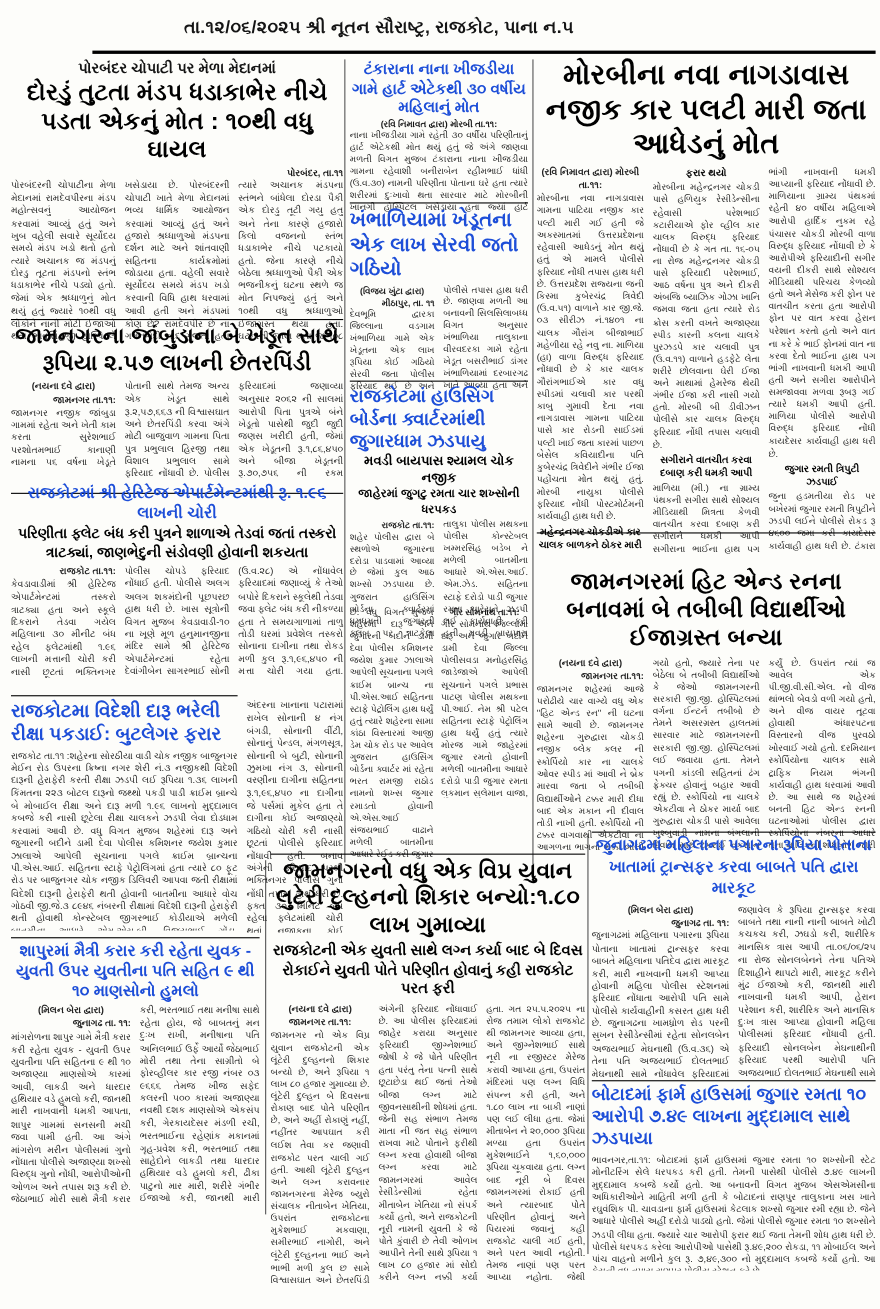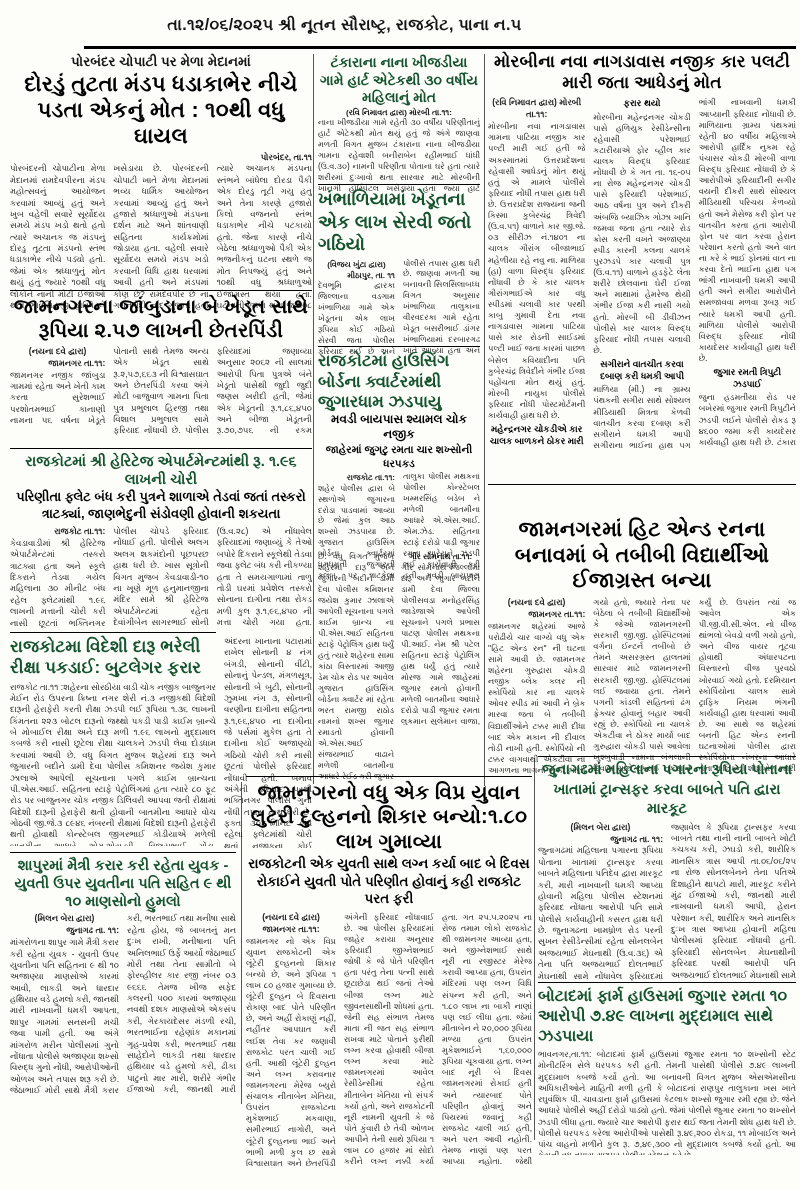--- a/index.html
+++ b/index.html
@@ -10,21 +10,21 @@
     -webkit-font-smoothing:antialiased;
   }
   .abs{position:absolute;}
   .masthead{top:16px;left:0;width:689px;text-align:center;
     font-size:16px;font-weight:bold;letter-spacing:.3px;}
   .mast-rule{background:#000;height:3px;}
   .hrule{background:#000;height:1px;}
   .vrule{background:#555;width:1px;}
   .kicker{font-weight:bold;text-align:center;font-size:13.5px;line-height:1.25;}
   .head-xl{font-weight:bold;text-align:center;line-height:1.22;letter-spacing:.2px;color:#000;}
-  .head-l{font-weight:bold;line-height:1.25;color:#14532d;}
+  .head-l{font-weight:bold;line-height:1.25;color:#1d4ed8;}
   .subhead{font-weight:bold;line-height:1.3;color:#000;}
   .bodytext{font-size:8.5px;line-height:1.34;text-align:justify;overflow:hidden;
     word-break:break-word;color:#222;}
   .cols3{column-count:3;column-gap:8px;}
   .cols2{column-count:2;column-gap:8px;}
   .byline{font-weight:bold;text-align:center;font-size:8.5px;line-height:1.4;}
   .dateline{font-weight:bold;text-align:right;font-size:8.5px;line-height:1.4;}
   .insub{font-weight:bold;text-align:center;font-size:9px;line-height:1.35;margin:2px 0;color:#000;}
   .flexrow{display:flex;gap:7px;}
 </style>
@@ -50,21 +50,21 @@
 <div class="abs" style="left:10px;top:294px;width:302px;">
   <div class="head-xl" style="font-size:20px;">જામનગરના જાંબુડાના બે ખેડૂત સાથે રૂપિયા ૨.૫૭ લાખની છેતરપિંડી</div>
   <div class="bodytext cols3" style="height:92px;margin-top:3px;">
     <span class="byline" style="display:block;">(નયના દવે દ્વારા)</span>
     <span class="dateline" style="display:block;">જામનગર તા.૧૧:</span>
     <span>જામનગર નજીક જાંબુડા ગામમાં રહેતા અને ખેતી કામ કરતા સુરેશભાઈ પરશોતમભાઈ કાનાણી નામના ૫૬ વર્ષના ખેડૂતે પોતાની સાથે તેમજ અન્ય એક ખેડૂત સાથે રૂ.૨,૫૭,૬૬૩ ની વિશ્વાસઘાત અને છેતરપિંડી કરવા અંગે મોટી બાજુવાળ ગામના પિતા પુત્ર પ્રભુલાલ હિરજી તથા વિશાલ પ્રભુલાલ સામે ફરિયાદ નોંધાવી છે. પોલીસ ફરિયાદમાં જણાવ્યા અનુસાર ૨૦૬૨ ની સાલમાં આરોપી પિતા પુત્રએ બંને ખેડૂતો પાસેથી જુદી જુદી જણસ ખરીદી હતી, જેમાં એક ખેડૂતની રૂ.૧,૮૬,૪૫૦ અને બીજા ખેડૂતની રૂ.૭૦,૭૫૬ ની રકમ ચૂકવવાની બાકી હતી. પિતા પુત્રએ ખરીદીના માલની નાણાં ચૂકવણી કરી ન હતી અને સતત ઉઘરાણી છતાં પૈસા ચૂકવવા માંગતા ન હોવાથી આખરે સુરેશભાઈ કાનાણી દ્વારા સમગ્ર મામલે પંચો સમક્ષ એ રિવિઝન પોલીસની તકમાં લઈ જવાયો છે અને એ.એસ.આઈ. ડી એ રાઉન્ડ એ અને સામે છેતરપિંડી અંગે ગુનો નોંધી તપાસ નો દોર રણજીત સુધી લંબાવ્યો છે.</span>
   </div>
 </div>
 <div class="abs hrule" style="left:10px;top:448px;width:302px;"></div>
 
-<div class="abs" style="left:10px;top:452px;width:302px;">
+<div class="abs" style="left:10px;top:440px;width:302px;">
   <div class="head-l" style="font-size:14.5px;text-align:center;">રાજકોટમાં શ્રી હેરિટેજ એપાર્ટમેન્ટમાંથી રૂ. ૧.૯૬ લાખની ચોરી</div>
   <div class="subhead" style="font-size:13px;text-align:center;margin-top:1px;">પરિણીતા ફ્લેટ બંધ કરી પુત્રને શાળાએ તેડવાં જતાં તસ્કરો ત્રાટક્યાં, જાણભેદુની સંડોવણી હોવાની શકયતા</div>
   <div class="bodytext cols3" style="height:112px;margin-top:3px;">
     <span class="dateline" style="display:block;">રાજકોટ તા.૧૧:</span>
     <span>કેવડાવાડીમાં શ્રી હેરિટેજ એપાર્ટમેન્ટમાં તસ્કરો ત્રાટક્યા હતા અને સ્કૂલે દિકરાને તેડવા ગયેલ મહિલાના ૩૦ મીનીટ બંધ રહેલ ફ્લેટમાંથી ૧.૯૬ લાખની મત્તાની ચોરી કરી નાસી છૂટતાં ભક્તિનગર પોલીસ ચોપડે ફરિયાદ નોંધાઈ હતી. પોલીસે અલગ અલગ શકમંદોની પૂછપરછ હાથ ધરી છે. ખાસ સૂત્રોની વિગત મુજબ કેવડાવાડી-૧૦ ના ખૂણે મૂળ હનુમાનજીના મંદિર સામે શ્રી હેરિટેજ એપાર્ટમેન્ટમાં રહેતા દેવાંગીબેન સાગરભાઈ સોની (ઉ.વ.૨૮) એ નોંધાવેલ ફરિયાદમાં જણાવ્યું કે તેઓ બપોરે દિકરાને સ્કૂલેથી તેડવા જવા ફ્લેટ બંધ કરી નીકળ્યા હતા તે સમયગાળામાં તાળુ તોડી ઘરમાં પ્રવેશેલ તસ્કરો સોનાના દાગીના તથા રોકડ મળી કુલ રૂ.૧,૯૬,૪૫૦ ની મત્તા ચોરી ગયા હતા. જાણભેદુની સંડોવણીની શંકાના આધારે પોલીસે ડોગ સ્કવોડ અને એફ.એસ.એલ.ની મદદથી તપાસ હાથ ધરી છે.</span>
   </div>
 </div>
 <div class="abs hrule" style="left:10px;top:632px;width:206px;"></div>
 
 <div class="abs" style="left:10px;top:636px;width:206px;">
@@ -114,21 +114,21 @@
 
 <div class="abs flexrow" style="left:318px;top:552px;width:162px;">
   <div class="bodytext" style="width:77px;height:230px;font-size:8.2px;">છે. વધુ વિગત મુજબ શહેરમાં દારૂ અને જુગારની બદીને ડામી દેવા પોલીસ કમિશનર જયેશ કુમાર ઝાલાએ આપેલી સૂચનાના પગલે ક્રાઈમ બ્રાન્ચ ના પી.એસ.આઈ સહિતના સ્ટાફે પેટ્રોલિંગ હાથ ધર્યું હતું ત્યારે શહેરના સામા કાંઠા વિસ્તારમાં આજી ડેમ ચોક રોડ પર આવેલ ગુજરાત હાઉસિંગ બોર્ડના ક્વાર્ટર માં રહેતા ભરત રામજી રાઠોડ નામનો શખ્સ જુગાર રમાડતો હોવાની એ.એસ.આઈ સંજયભાઈ વાઢાને મળેલી બાતમીના આધારે રેઈડ કરી જુગાર રમતા ભરત રામજીભાઈ રાઠોડ, કરશનભાઈ મકનભાઈ મંડલી, પ્રદીપ મુગપરા, ધોગ્યા, સંજય ઝેડા મુંજિયા અને ડાયા ગોવિંદભાઈ દંતેલીયાની ધરપકડ કરી જુગારના પટમાંથી ૧૬,૮૦૦ નો મુદ્દામાલ કબજે કર્યો છે. બપોરે મવડી બાયપાસ શ્યામલ ચોક નજીક શહેરમાં જાહેરમાં જુગાર રમતા હોવાની</div>
   <div style="width:80px;">
     <div class="byline" style="font-size:7.8px;">ગીર સોમનાથ તા.૧૧:</div>
     <div class="bodytext" style="height:162px;font-size:8.2px;">ગીર સોમનાથ જિલ્લામાં દારૂ અને જુગાર બદીને ડામી દેવા જિલ્લા પોલીસવડા મનોહરસિંહ જાડેજાએ આપેલી સૂચનાને પગલે પ્રભાસ પાટણ પોલીસ મથકના પી.આઈ. નેમ શ્રી પટેલ સહિતના સ્ટાફે પેટ્રોલિંગ હાથ ધર્યું હતું ત્યારે મોરજ ગામે જાહેરમાં જુગાર રમતો હોવાની મળેલી બાતમીના આધારે દરોડો પાડી જુગાર રમતા લુકમાન સુલેમાન વાજા, જનાબુબ વાજા, રાજ નારાયણ મહિયા, વીરા ગોવિંદ વાજા, ભાવેશ પડુ મઢુ અને રાજ સોમાં આઝાદની ધરપકડ કરી જુગારના પટમાંથી ૧૨,૨૪૦ ની મુદ્દામાલ કબજે કરી ધોરણ ૧૨ ની કાર્યવાહી હાથ ધરવામાં આવી છે.</div>
   </div>
 </div>
 
 <div class="abs" style="left:488px;top:52px;width:308px;">
-  <div class="head-xl" style="font-size:17px;">મોરબીના નવા નાગડાવાસ નજીક કાર પલટી મારી જતા આધેડનું મોત</div>
+  <div class="head-xl" style="font-size:26px;">મોરબીના નવા નાગડાવાસ નજીક કાર પલટી મારી જતા આધેડનું મોત</div>
   <div class="bodytext cols3" style="height:358px;margin-top:4px;font-size:8.3px;">
     <span class="byline" style="display:block;">(રવિ નિમાવત દ્વારા) મોરબી તા.૧૧:</span>
     <span>મોરબીના નવા નાગડાવાસ ગામના પાટિયા નજીક કાર પલ્ટી મારી ગઈ હતી જે અકસ્માતમાં ઉત્તરપ્રદેશના રહેવાસી આધેડનું મોત થયું હતું એ મામલે પોલીસે ફરિયાદ નોંધી તપાસ હાથ ધરી છે. ઉત્તરપ્રદેશ રાજ્યના જની કિસ્મા કુબેરચંદ્ર ત્રિવેદી (ઉ.વ.૫૧) વાળાને કાર જી.જે. ૦૩ સીરીઝ નં.૧૪૦૧ ના ચાલક ગૌરાંગ બીજાભાઈ મહેળીયા રહે નવુ ના. માળિયા (હા) વાળા વિરુદ્ધ ફરિયાદ નોંધાવી છે કે કાર ચાલક ગૌરાંગભાઈએ કાર વધુ સ્પીડમાં ચલાવી કાર પરથી કાબુ ગુમાવી દેતા નવા નાગડાવાસ ગામના પાટિયા પાસે કાર રોડની સાઈડમાં પલ્ટી ખાઈ જતા કારમાં પાછળ બેસેલ કવિયાદીના પતિ કુબેરચંદ્ર ત્રિવેદીને ગંભીર ઈજા પહોંચતા મોત થયું હતું. મોરબી નાયુકા પોલીસે ફરિયાદ નોંધી પોસ્ટમોર્ટમની કાર્યવાહી હાથ ધરી છે.</span>
     <div class="insub">મહેન્દ્રનગર ચોકડીએ કાર ચાલક બાળકને ઠોકર મારી ફરાર થયો</div>
     <span>મોરબીના મહેન્દ્રનગર ચોકડી પાસે હળિયુક રેસીડેન્સીના રહેવાસી પરેશભાઈ કટારીયાએ ફોર વ્હીલ કાર ચાલક વિરુદ્ધ ફરિયાદ નોંધાવી છે કે ગત તા. ૧૬-૦૫ ના રોજ મહેન્દ્રનગર ચોકડી પાસે ફરિયાદી પરેશભાઈ, આઠ વર્ષના પુત્ર અને દીકરી અંબજિ બ્યાઝિક ગોઝા ખાનિ જમવા જતા હતા ત્યારે રોડ ક્રોસ કરતી વખતે અજાણ્યા સ્પીડ કારની કલના ચાલકે પુરઝડપે કાર ચલાવી પુત્ર (ઉ.વ.૧૧) વાળાને હડફેટે લેતા શરીરે છોલવાના ઘેરી ઈજા અને માથામાં હેમરેજ થેયી ગંભીર ઈજા કરી નાસી ગયો હતો. મોરબી બી ડીવીઝન પોલીસે કાર ચાલક વિરુદ્ધ ફરિયાદ નોંધી તપાસ ચલાવી છે.</span>
     <div class="insub">સગીરાને વાતચીત કરવા દબાણ કરી ધમકી આપી</div>
     <span>માળિયા (મી.) ના ગ્રામ્ય પંથકની સગીરા સાથે સોશ્યલ મીડિયાથી મિત્રતા કેળવી વાતચીત કરવા દબાણ કરી સગીરાને ધમકી આપી સગીરાના ભાઈના હાથ પગ ભાંગી નાખવાની ધમકી આપ્યાની ફરિયાદ નોંધાવી છે.</span>
     <span>માળિયાના ગ્રામ્ય પંથકમાં રહેતી ૪૦ વર્ષીય મહિલાએ આરોપી હાર્દિક નુકમ રહે પંચાસર ચોકડી મોરબી વાળા વિરુદ્ધ ફરિયાદ નોંધાવી છે કે આરોપીએ ફરિયાદીની સગીર વયની દીકરી સાથે સોશ્યલ મીડિયાથી પરિચય કેળવ્યો હતો અને મેસેજ કરી ફોન પર વાતચીત કરતા હતા આરોપી ફોન પર વાત કરવા હેરાન પરેશાન કરતો હતો અને વાત ના કરે કે ભાઈ ફોનમાં વાત ના કરવા દેતો ભાઈના હાથ પગ ભાંગી નાખવાની ધમકી આપી હતી અને સગીરા આરોપીને સમજાવવા મળવા રૂબરૂ ગઈ ત્યારે ધમકી આપી હતી. માળિયા પોલીસે આરોપી વિરુદ્ધ ફરિયાદ નોંધી કાયદેસર કાર્યવાહી હાથ ધરી છે.</span>
     <div class="insub">જુગાર રમતી ત્રિપુટી ઝડપાઈ</div>
     <span>જુના હડમતીયા રોડ પર બખેરમાં જુગાર રમતી ત્રિપુટીને ઝડપી લઈને પોલીસે રોકડ રૂ ૪૬૦૦ જમા કરી કાયદેસર કાર્યવાહી હાથ ધરી છે. ટંકારા પોલીસ ટીમ પેટ્રોલિંગમાં હોય દરમિયાન જુના હડમતીયા રોડ પર સ્મશાન પાસે રેડ કરી હતી. સ્મશાન સામે આવેલા ઝાડ નીચે બખેરમાં જુગાર રમતા દીનુભાઈ કરશનભાઈ સોલંકી, નાઝીર હુસેન મેરાણીયા અને ગુલામદસ્તગીર ભાદુરા મળી કુલ ત્રણને ઝડપી લઈને રોકડ રૂ ૪૬૦૦ જમા કરી છે.</span>

